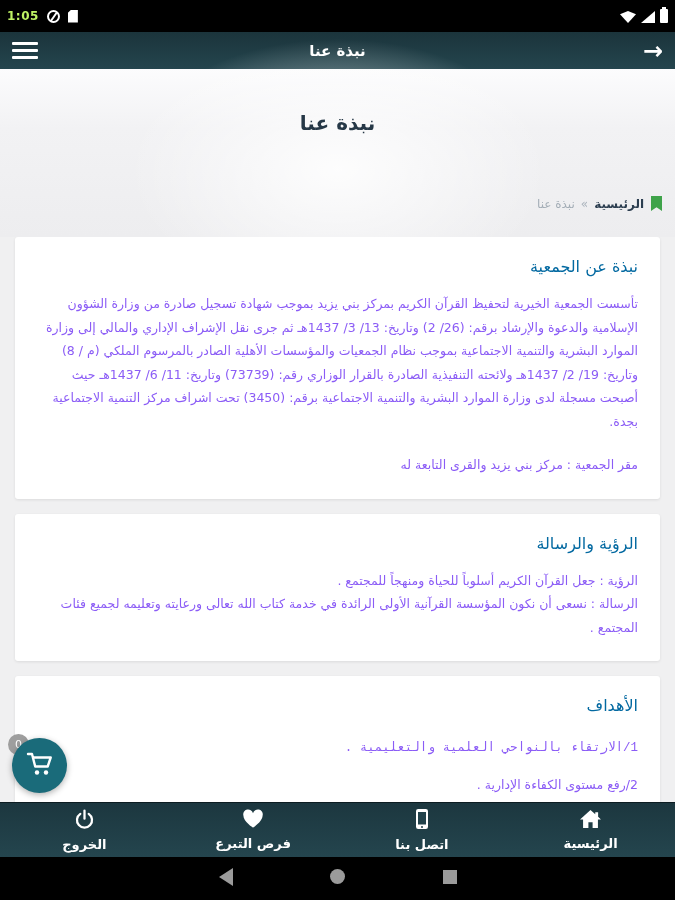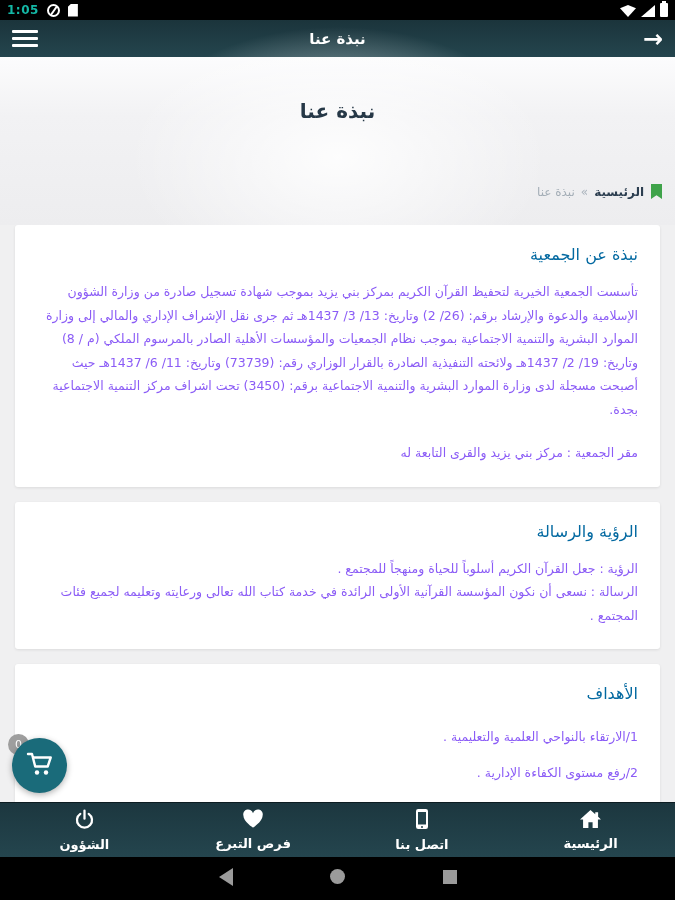--- a/index.html
+++ b/index.html
@@ -3,21 +3,21 @@
 <meta charset="utf-8">
 <style>
   * { margin:0; padding:0; box-sizing:border-box; }
   html,body { background:#333; }
   .screen {
     width:675px; height:900px; margin:0 auto; position:relative; overflow:hidden;
     background:#f0f0f1; font-family:"DejaVu Sans", sans-serif; direction:rtl;
   }
   
   .status-bar {
-    direction:ltr; height:20px; background:#000; color:#14b8a6;
+    direction:ltr; height:32px; background:#000; color:#bef264;
     display:flex; align-items:center; padding:0 7px; font-size:12px;
   }
   .sb-left { display:flex; align-items:center; gap:8px; }
   .sb-time { font-weight:bold; letter-spacing:.5px; }
   .sb-circle { width:13px; height:13px; border:2px solid #fff; border-radius:50%; position:relative; }
   .sb-circle::after { content:""; position:absolute; left:4px; top:-1px; width:2px; height:11px; background:#fff; transform:rotate(35deg); }
   .sb-sim { width:10px; height:13px; background:#fff; clip-path:polygon(35% 0,100% 0,100% 100%,0 100%,0 25%); }
   .sb-right { margin-left:auto; display:flex; align-items:flex-end; gap:5px; }
   .sb-wifi { width:16px; height:12px; background:#fff; clip-path:polygon(0 28%,50% 0,100% 28%,50% 100%); }
   .sb-signal { width:14px; height:12px; background:#fff; clip-path:polygon(100% 0,100% 100%,0 100%); }
@@ -57,21 +57,21 @@
   
   .content { padding:0 15px; }
   .card {
     background:#fff; border-radius:3px; box-shadow:0 1px 3px rgba(0,0,0,.09);
     padding:20px 22px 22px; margin-bottom:15px;
   }
   .card-title { color:#0369a1; font-size:16px; font-weight:500; margin-bottom:16px; }
   .card p { color:#8b5cf6; font-size:12.5px; line-height:1.88; text-align:right; }
   .card .spaced { margin-top:20px; }
   .goal-item { margin-top:12px; }
-  .goal-item:first-of-type { margin-top:22px; }
+  .goal-item:first-of-type { margin-top:22px;font-family:Liberation Mono, monospace; }
   .card-goals { padding-bottom:10px; }
   
   .fab-wrap { position:absolute; left:8px; bottom:104px; width:62px; height:62px; z-index:20; }
   .fab-badge {
     position:absolute; top:0; left:0; width:21px; height:21px; border-radius:50%;
     background:#9e9e9e; color:#fff; font-size:11px; display:flex; align-items:center; justify-content:center;
     z-index:1;
   }
   .fab {
     position:absolute; left:4px; top:4px; width:55px; height:55px; border-radius:50%;
@@ -203,21 +203,21 @@
       </span>
       <span class="nav-label">فرص التبرع</span>
     </div>
     <div class="nav-item">
       <span>
         <svg width="21" height="21" viewBox="0 0 24 24">
           <path d="M12 2 v9" stroke="#fff" stroke-width="2.6" stroke-linecap="round" fill="none"></path>
           <path d="M7.2 5.6 a8.6 8.6 0 1 0 9.6 0" stroke="#fff" stroke-width="2.6" stroke-linecap="round" fill="none"></path>
         </svg>
       </span>
-      <span class="nav-label">الشؤون</span>
+      <span class="nav-label">الخروج</span>
     </div>
   </div>
 
   <div class="android-nav">
     <div class="an-btn"><span class="an-back"></span></div>
     <div class="an-btn"><span class="an-home"></span></div>
     <div class="an-btn"><span class="an-recents"></span></div>
   </div>
 
 </div>

